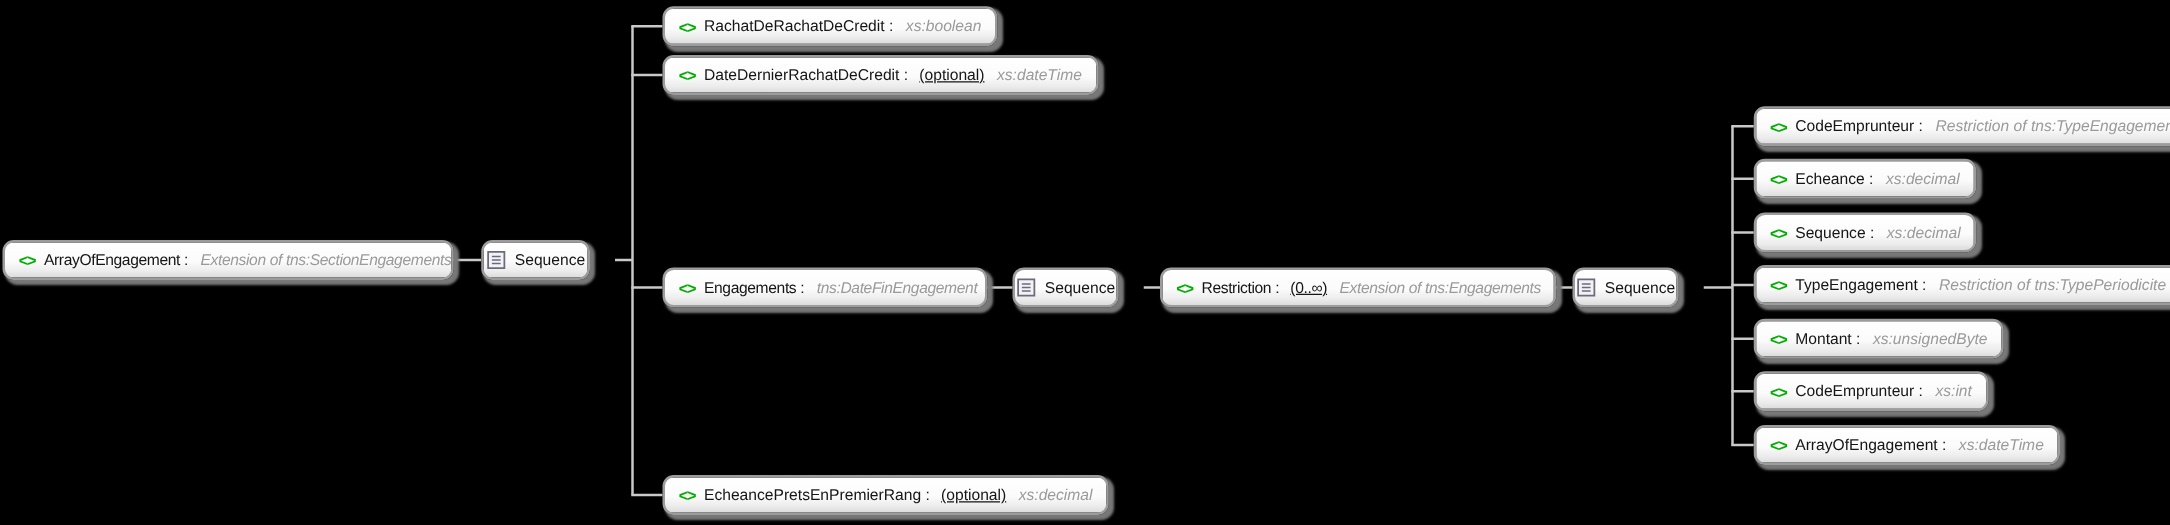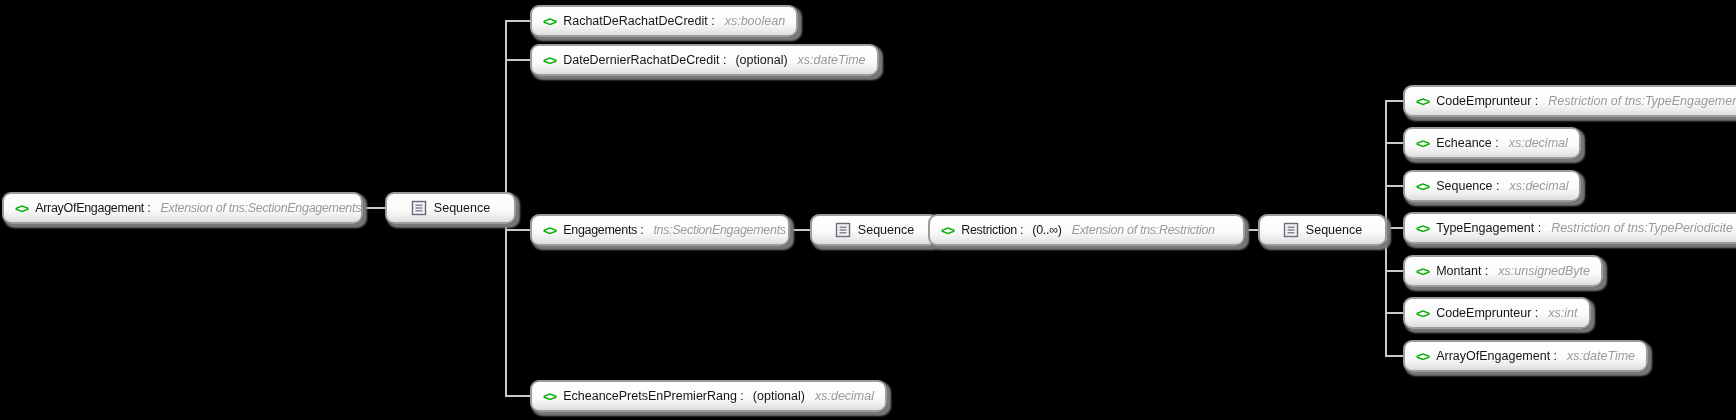--- a/index.html
+++ b/index.html
@@ -9,24 +9,24 @@
   }
   #wires{position:absolute;left:0;top:0;width:1736px;height:420px;z-index:0;pointer-events:none;}
   .node{
     position:absolute;z-index:1;height:28px;display:flex;align-items:center;
     white-space:nowrap;padding:0 11px;gap:7px;
     border:2px solid #9c9c9c;border-radius:9px;
     background:linear-gradient(180deg,#ffffff 0%,#fbfbfb 55%,#ececec 82%,#dcdcdc 100%);
     box-shadow:3px 3px 2px 1px #787878;
   }
   .node.fixed{letter-spacing:-0.3px;}
-  .node.seq{justify-content:center;padding:0 22px;}
+  .node.seq{justify-content:center;padding:0 0;}
   .angle{color:var(--elem-green,#00ae00);font-weight:bold;font-size:13px;letter-spacing:-1px;}
   .nm{color:#151515;}
-  .mod{color:#151515;margin-left:2px;}
+  .mod{color:#151515;margin-left:2px;text-decoration:underline;}
   .typ{color:var(--type-gray,#9a9a9a);font-style:italic;margin-left:3px;}
   .mod:empty,.typ:empty{display:none;}
   .seq-label{color:#151515;}
   .seqicon{display:block;}
 </style>
 </head>
 <body>
 
 <div id="canvas" style="--elem-green: #00ae00; --type-gray: #9a9a9a;">
 
@@ -79,21 +79,21 @@
   <div class="node" style="left:530px;top:44px;">
     <span class="angle">&lt;&gt;</span>
     <span class="nm">DateDernierRachatDeCredit :</span>
     <span class="mod">(optional)</span>
     <span class="typ">xs:dateTime</span>
   </div>
 
   <div class="node fixed" style="left:530px;top:214px;width:234px;">
     <span class="angle">&lt;&gt;</span>
     <span class="nm">Engagements :</span>
-    <span class="typ">tns:SectionEngagements</span>
+    <span class="typ">tns:DateFinEngagement</span>
   </div>
 
   <div class="node" style="left:530px;top:380px;">
     <span class="angle">&lt;&gt;</span>
     <span class="nm">EcheancePretsEnPremierRang :</span>
     <span class="mod">(optional)</span>
     <span class="typ">xs:decimal</span>
   </div>
 
   <div class="node seq" style="left:810px;top:214px;width:81px;">
@@ -103,21 +103,21 @@
       <line x1="4.5" y1="8" x2="11.5" y2="8" stroke="#6b6b7b" stroke-width="1.2"></line>
       <line x1="4.5" y1="10.8" x2="11.5" y2="10.8" stroke="#6b6b7b" stroke-width="1.2"></line>
     </svg>
     <span class="seq-label">Sequence</span>
   </div>
 
   <div class="node fixed" style="left:928px;top:214px;width:291px;">
     <span class="angle">&lt;&gt;</span>
     <span class="nm">Restriction :</span>
     <span class="mod">(0..∞)</span>
-    <span class="typ">Extension of tns:Restriction</span>
+    <span class="typ">Extension of tns:Engagements</span>
   </div>
 
   <div class="node seq" style="left:1258px;top:214px;width:81px;">
     <svg class="seqicon" width="16" height="16" viewBox="0 0 16 16">
       <rect x="1.5" y="1.5" width="13" height="13" fill="#f2f2f7" stroke="#6b6b7b" stroke-width="1.4"></rect>
       <line x1="4.5" y1="5.2" x2="11.5" y2="5.2" stroke="#6b6b7b" stroke-width="1.2"></line>
       <line x1="4.5" y1="8" x2="11.5" y2="8" stroke="#6b6b7b" stroke-width="1.2"></line>
       <line x1="4.5" y1="10.8" x2="11.5" y2="10.8" stroke="#6b6b7b" stroke-width="1.2"></line>
     </svg>
     <span class="seq-label">Sequence</span>

